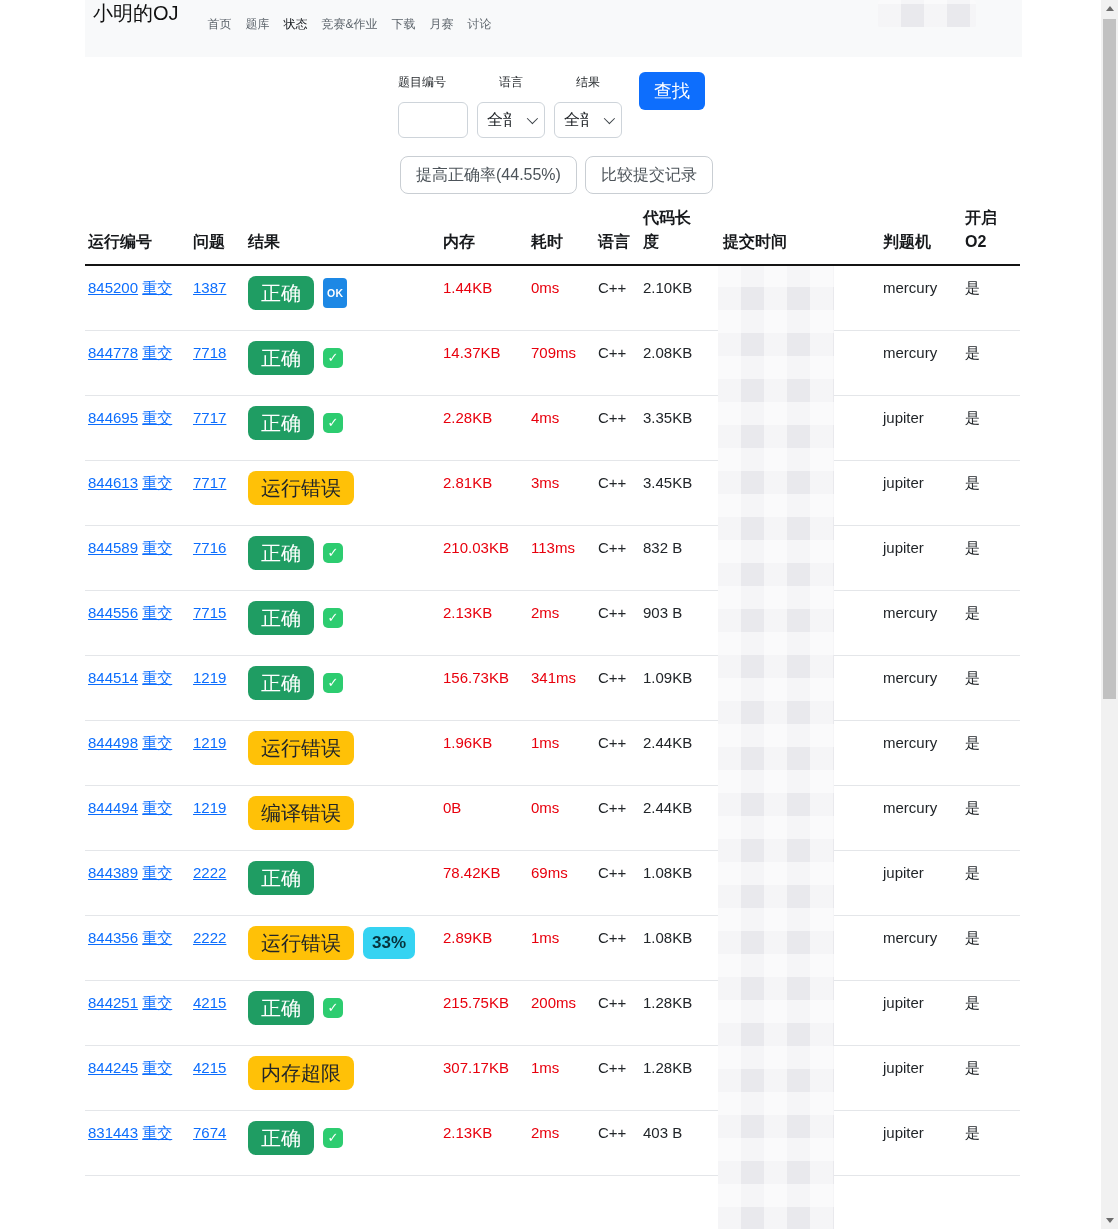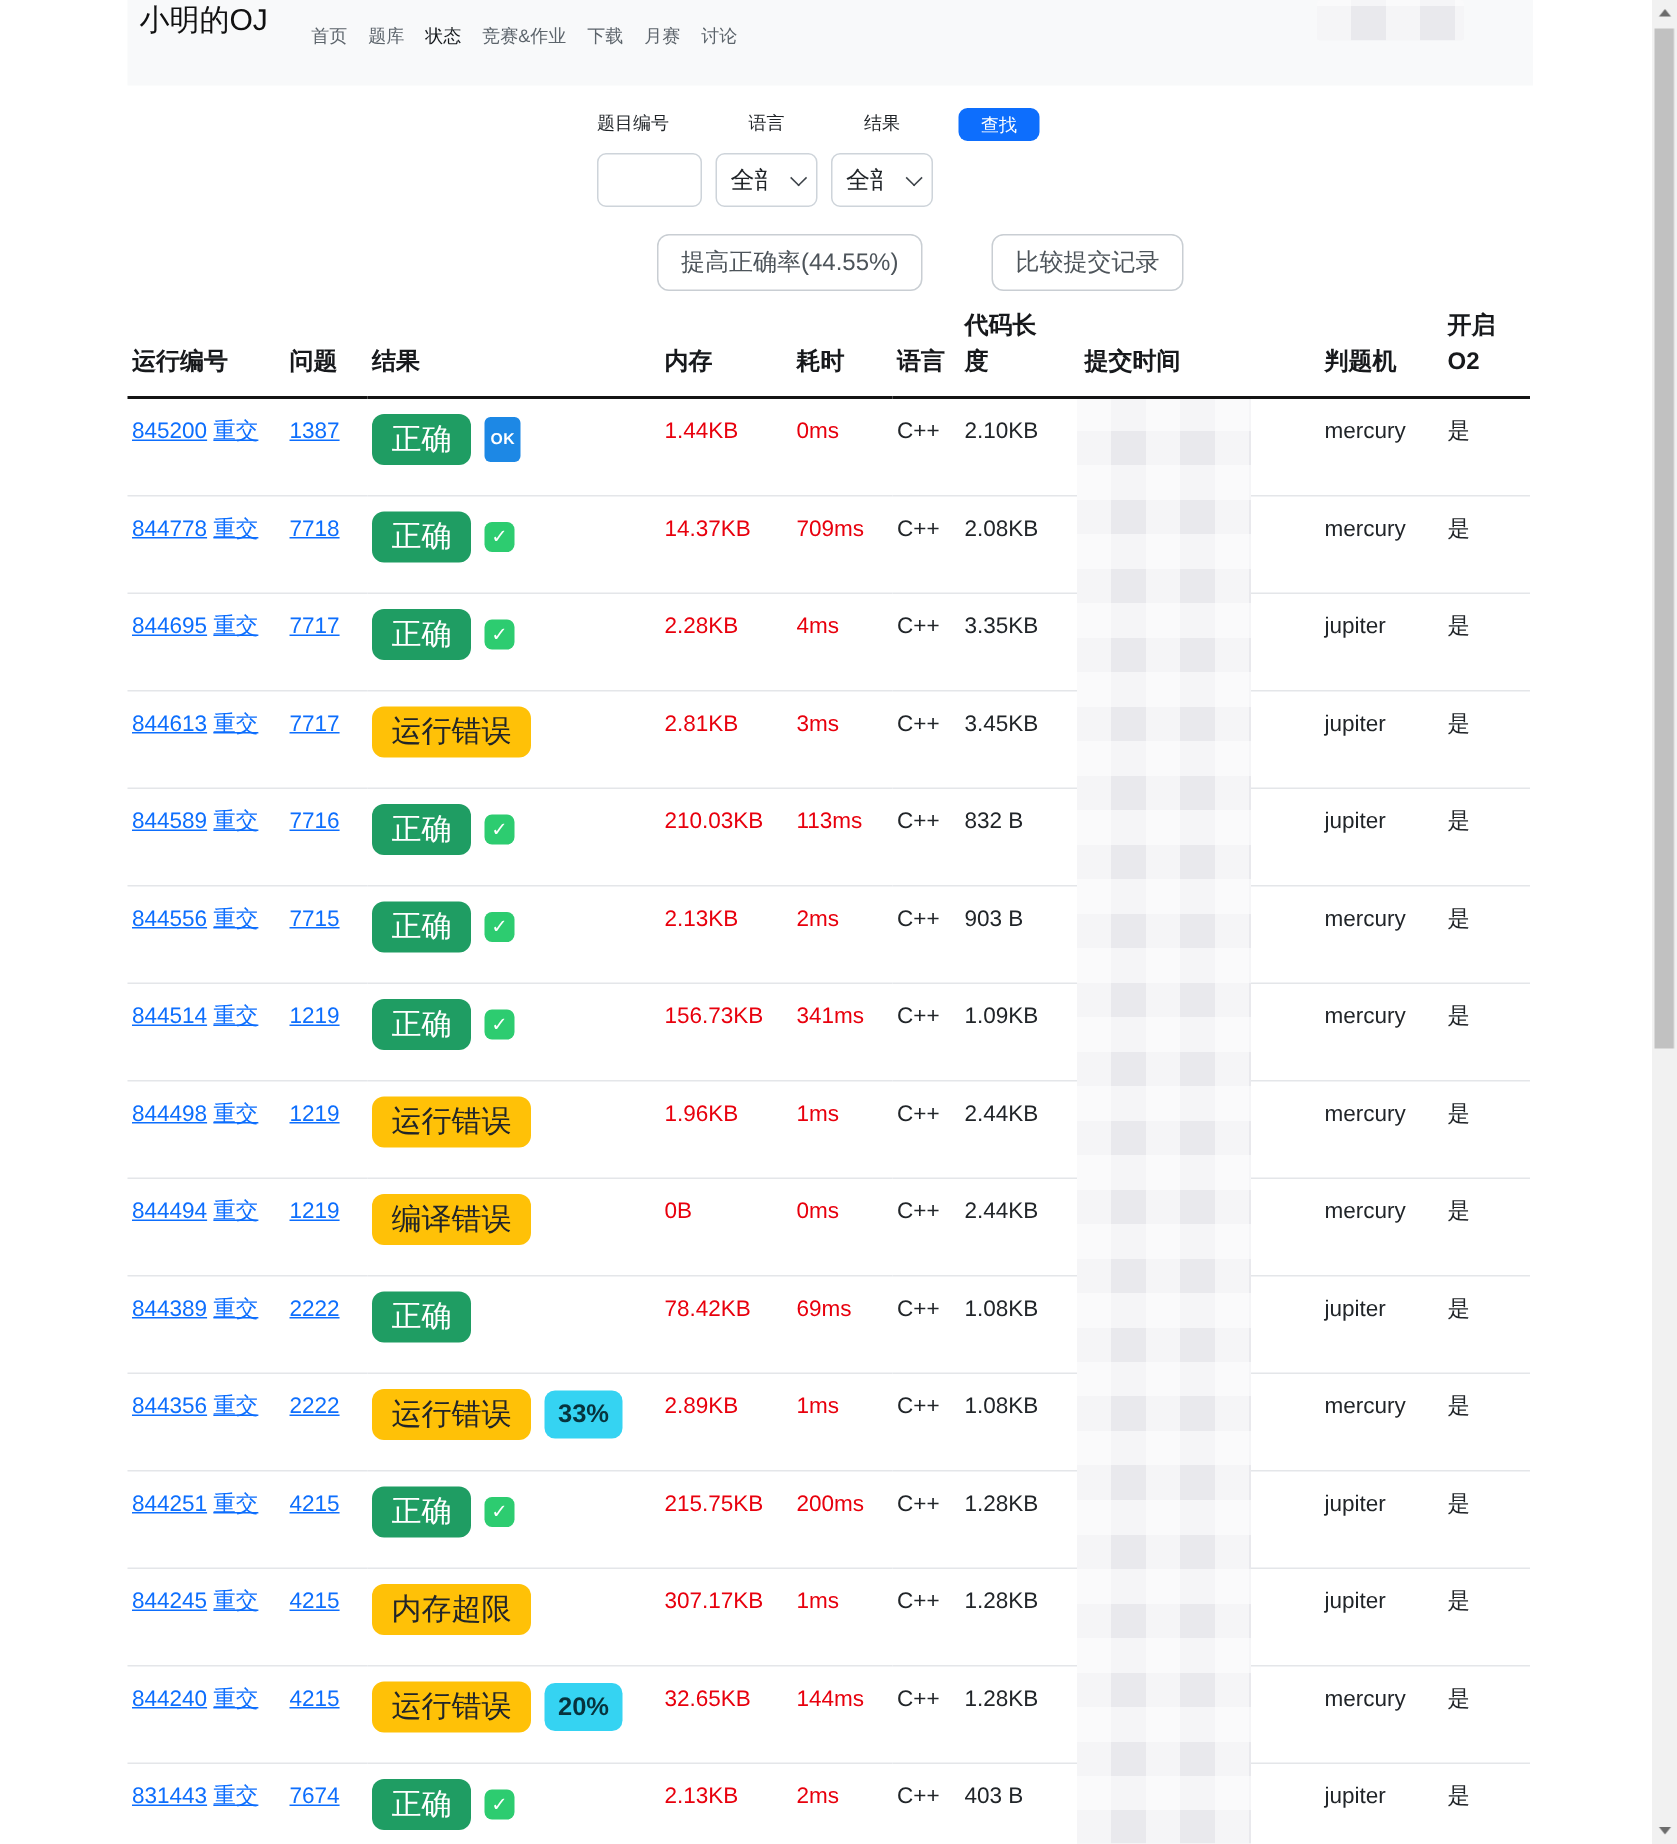--- a/index.html
+++ b/index.html
@@ -46,31 +46,31 @@
     width:68px; height:36px; border:1px solid #ced4da; border-radius:6px;
     display:flex; align-items:center; justify-content:space-between;
     padding:0 9px; background:#fff; cursor:pointer; font-size:16px; color:#212529;
   }
   .sel-text { max-width:24px; overflow:hidden; white-space:nowrap; display:inline-block; }
   .chev {
     width:8px; height:8px; border-right:1.6px solid #3c4248; border-bottom:1.6px solid #3c4248;
     transform:rotate(45deg) translateY(-2px); flex:none;
   }
   .search-btn {
-    margin-left:17px; height:22px; padding:0 15px; border:none; border-radius:6px;
-    background:var(--accent); color:#fff; font-size:12px; cursor:pointer;
+    margin-left:17px; height:38px; padding:0 15px; border:none; border-radius:6px;
+    background:var(--accent); color:#fff; font-size:18px; cursor:pointer;
     font-family:Liberation Serif, serif;
   }
 
   
   .actions { display:flex; gap:8px; margin:18px 0 0 315px; }
   .outline-btn {
     height:38px; padding:0 15px; background:#fff; border:1px solid #c9ced3;
     border-radius:8px; font-size:16px; color:#4d545a; cursor:pointer;
-    font-family:inherit; white-space:nowrap;margin-left:38px;
+    font-family:inherit; white-space:nowrap;
   }
 
   
   .table-wrap { position:relative; margin-top:12px; }
   table { border-collapse:collapse; table-layout:fixed; width:935px; }
   thead th {
     text-align:left; vertical-align:bottom; font-weight:bold; font-size:16px;
     color:#17191c; padding:0 0 10px 3px; border-bottom:2px solid #141414;
     line-height:24px;
   }
@@ -418,37 +418,20 @@
     </td>
     <td class="val-red">307.17KB</td>
     <td class="val-red">1ms</td>
     <td>C++</td>
     <td>1.28KB</td>
     <td></td>
     <td>jupiter</td>
     <td>是</td>
   </tr>
 
-  <tr>
-    <td class="col-run"><a href="#" class="lnk">844240</a> <a href="#" class="lnk">重交</a></td>
-    <td><a href="#" class="lnk">4215</a></td>
-    <td>
-      <div class="result-cell">
-        <span class="badge warning">运行错误</span>
-        <span class="mark percent">20%</span>
-      </div>
-    </td>
-    <td class="val-red">32.65KB</td>
-    <td class="val-red">144ms</td>
-    <td>C++</td>
-    <td>1.28KB</td>
-    <td></td>
-    <td>mercury</td>
-    <td>是</td>
-  </tr>
 
   <tr>
     <td class="col-run"><a href="#" class="lnk">831443</a> <a href="#" class="lnk">重交</a></td>
     <td><a href="#" class="lnk">7674</a></td>
     <td>
       <div class="result-cell">
         <span class="badge success">正确</span>
         <span class="mark check">✓</span>
       </div>
     </td>

